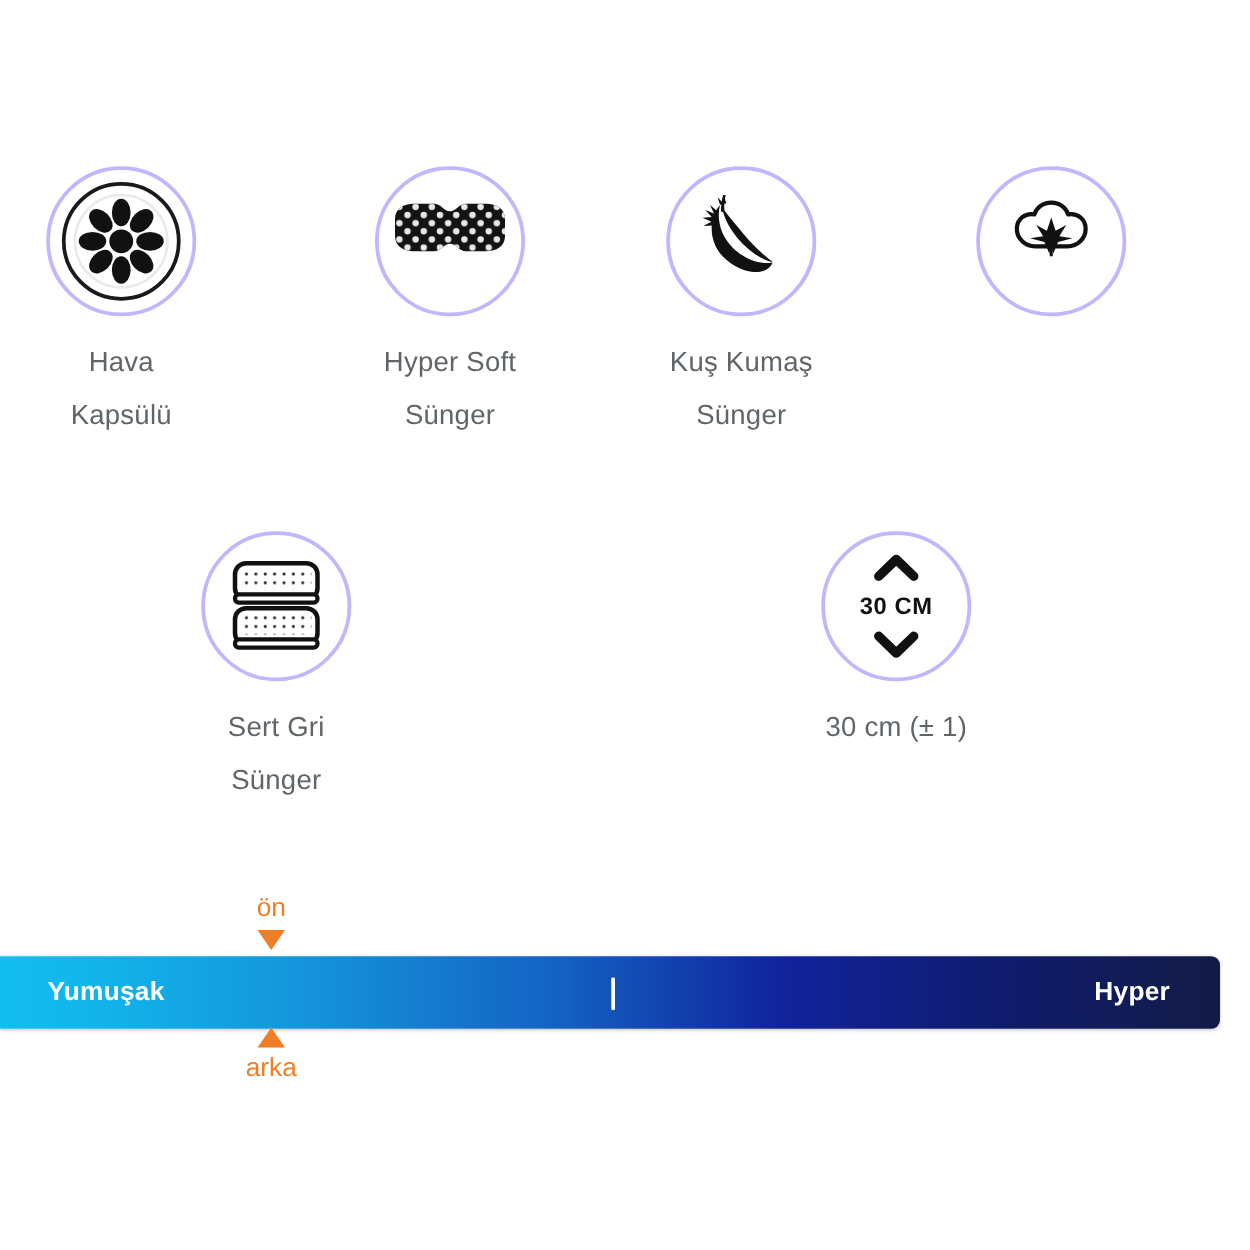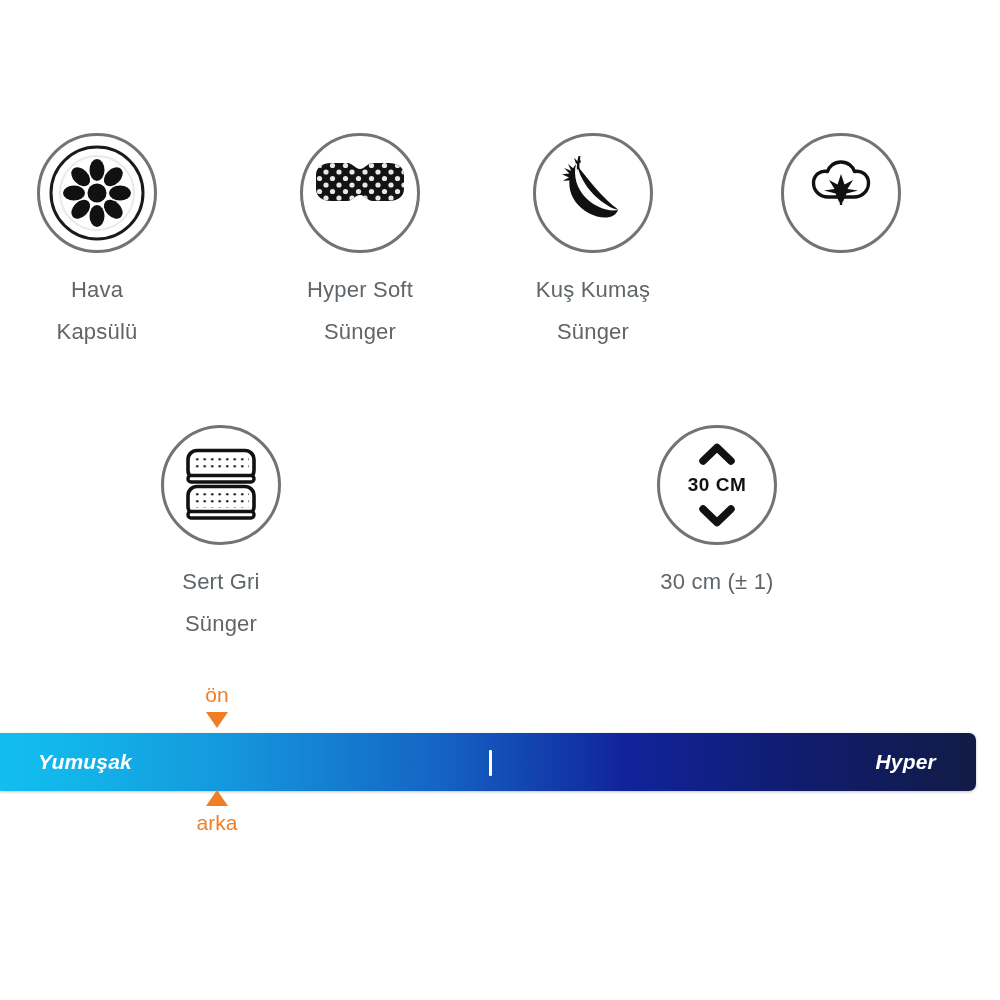--- a/index.html
+++ b/index.html
@@ -19,21 +19,21 @@
   
   .feature {
     position: absolute;
     width: 200px;
     text-align: center;
   }
   .icon-circle {
     width: 120px;
     height: 120px;
     margin: 0 auto;
-    border: 3px solid #737373;
+    border: 3px solid #c4b5fd;
     border-radius: 50%;
     box-sizing: border-box;
     position: relative;
     background: #fff;
     text-align: right;
   }
   .icon-circle svg { display: block; }
   .feature-label {
     margin-top: 16px;
     font-size: 22px;
@@ -50,21 +50,21 @@
   #f-feather { left: 493px; top: 133px; }
   #f-cotton  { left: 741px; top: 133px; }
   
   #f-grey    { left: 121px; top: 425px; }
   #f-height  { left: 617px; top: 425px; }
 
   
   #firmness-scale {
     position: absolute;
     left: 0;
-    top: 668px;
+    top: 700px;
     width: 828px;
     height: 190px;
   }
   .scale-bar {
     position: absolute;
     left: 0;
     top: 65px;
     width: 976px;
     height: 58px;
     border-radius: 0 7px 7px 0;
@@ -80,21 +80,20 @@
   }
   .scale-end-label {
     position: absolute;
     top: 0;
     height: 58px;
     line-height: 58px;
     color: #ffffff;
     font-size: 21px;
     font-weight: 600;
     letter-spacing: 0.2px;
-    font-style: italic;
   }
   .scale-end-label.soft  { left: 38px; }
   .scale-end-label.firm  { right: 40px; }
   .scale-tick {
     position: absolute;
     left: 489px;
     top: 17px;
     width: 3px;
     height: 26px;
     background: #ffffff;

